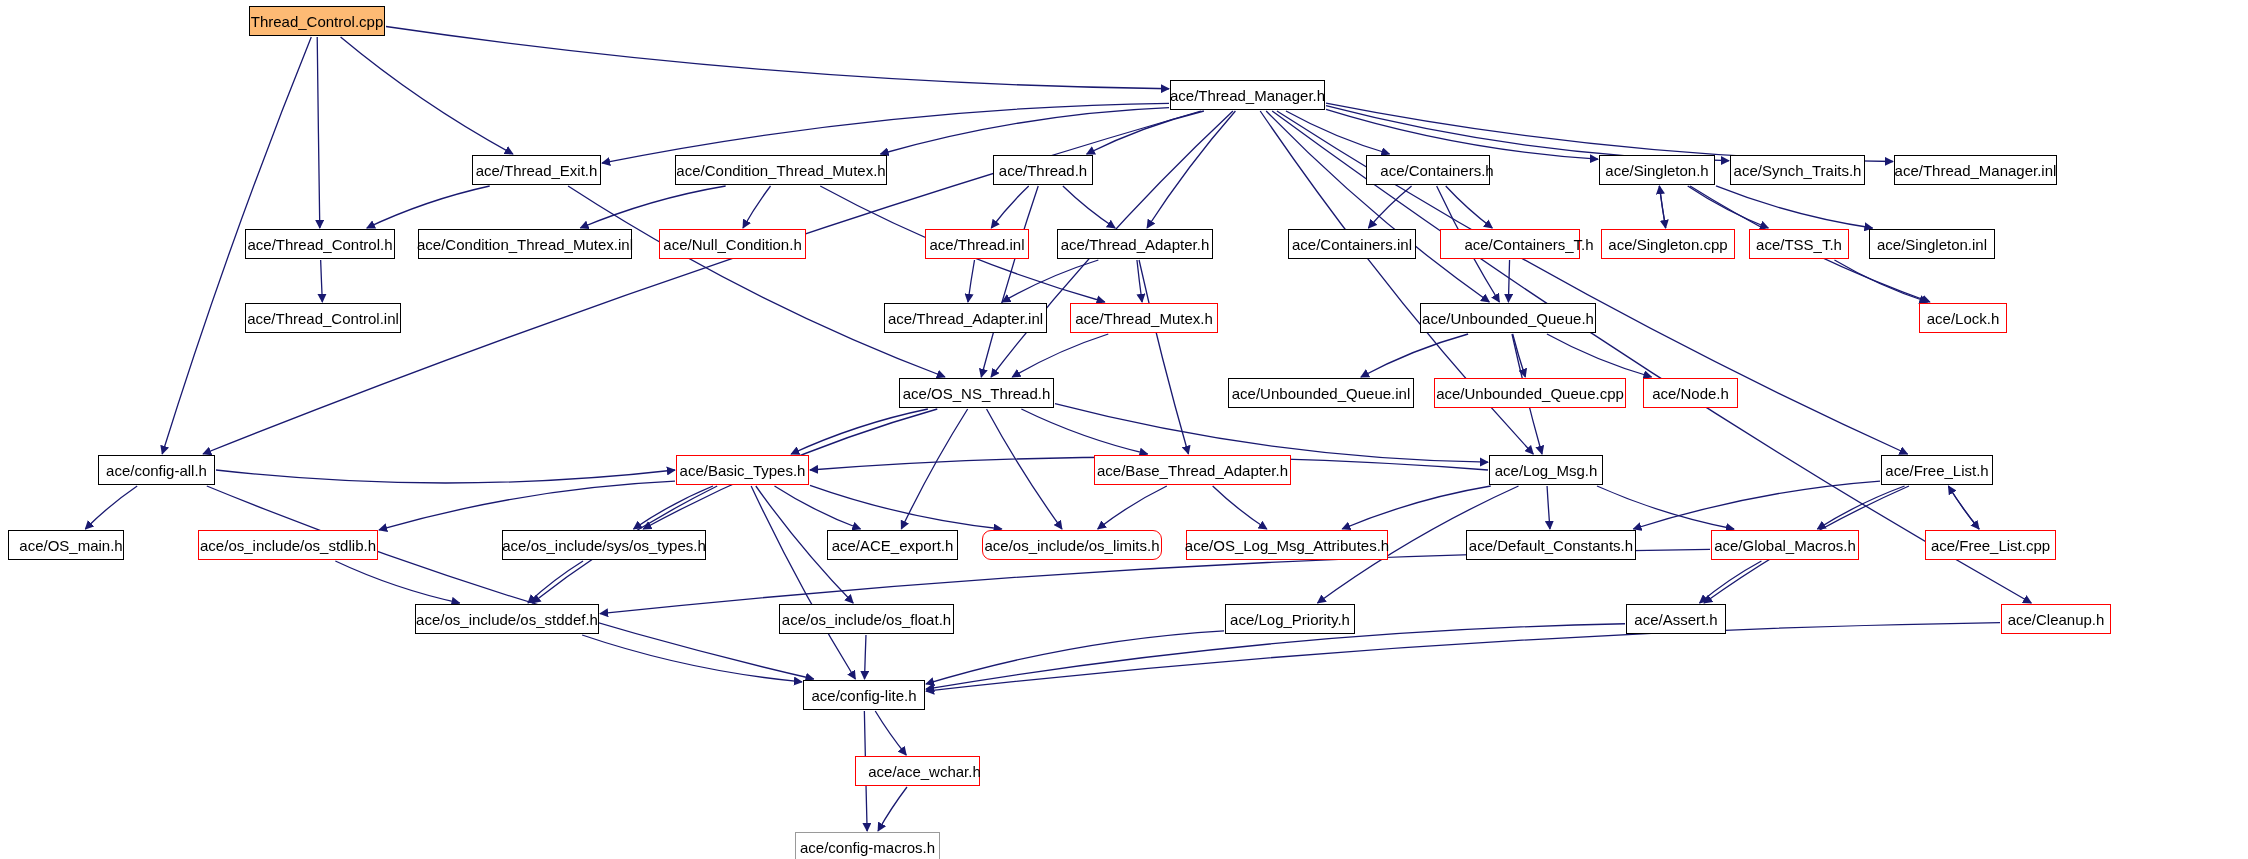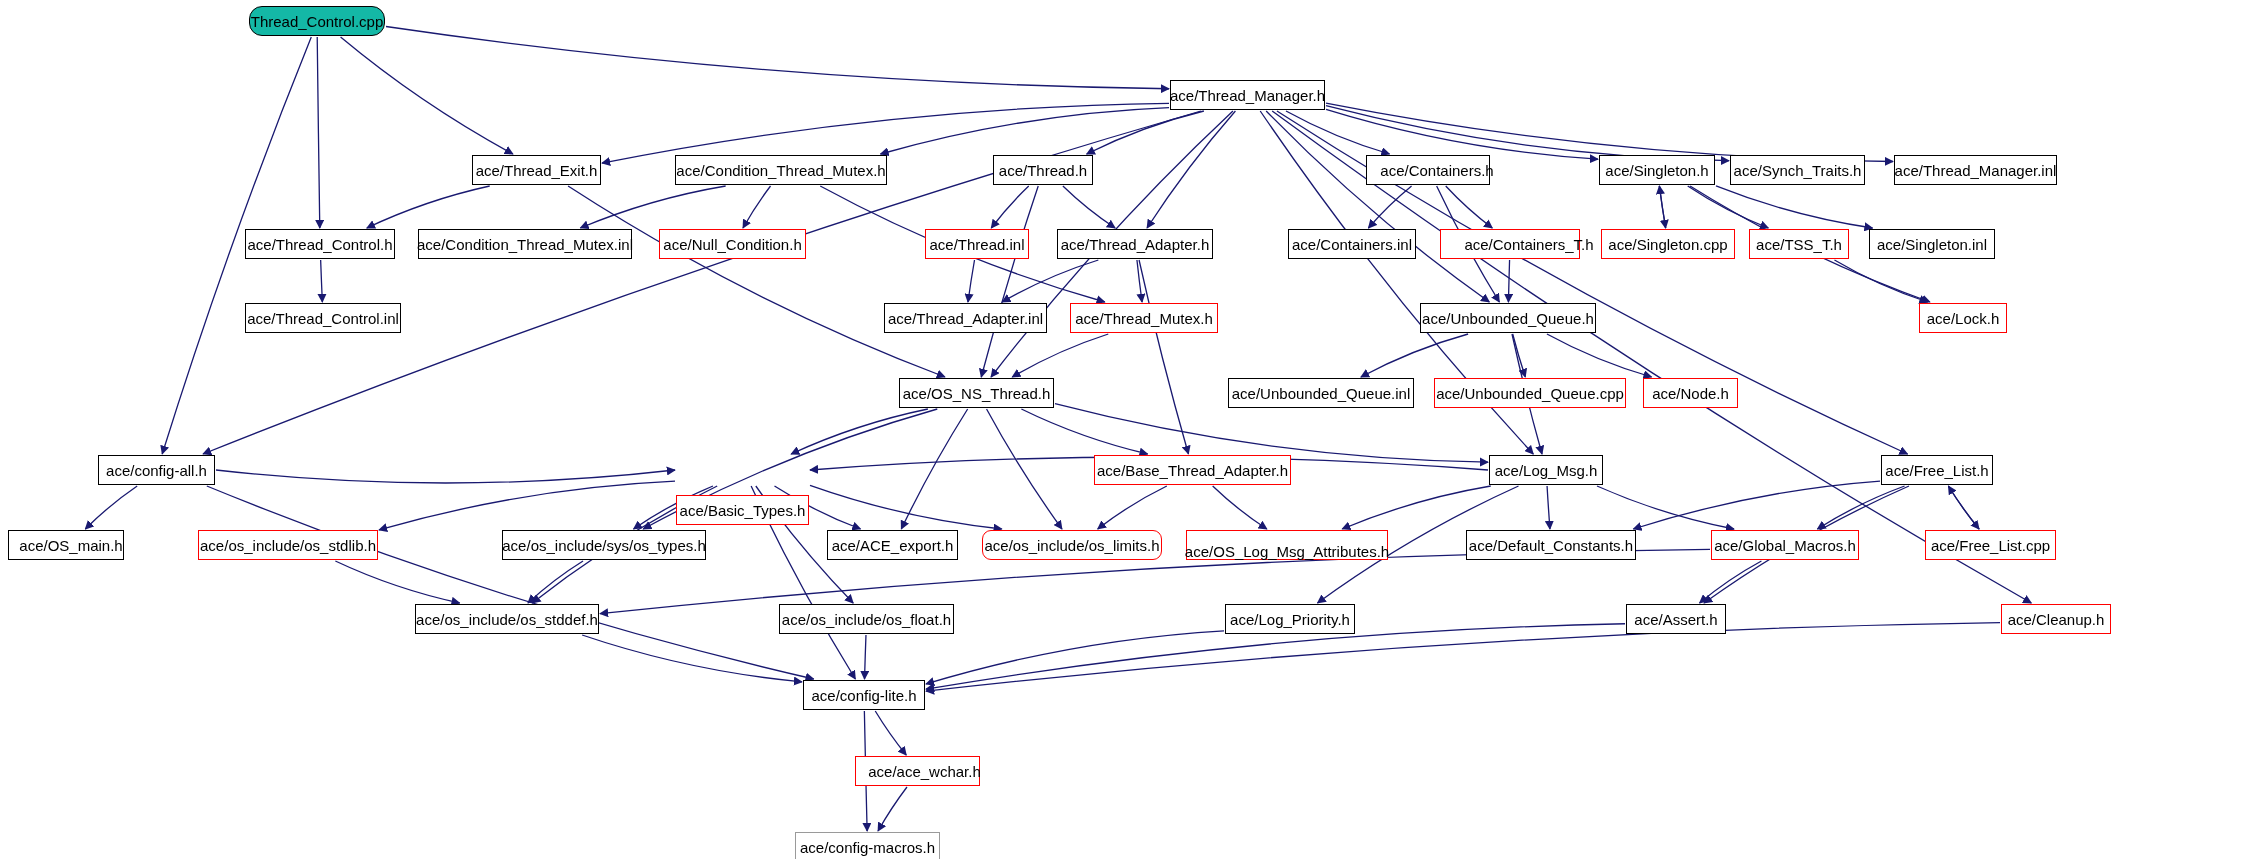--- a/index.html
+++ b/index.html
@@ -22,21 +22,21 @@
     line-height:1;
     white-space:nowrap;
     display:flex;
     align-items:center;
     justify-content:center;
     padding:0 6px;
     height:30px;
   }
   .node.red{border-color:#ff0000;}
   .node.gray{border-color:#9a9a9a;}
-  .node.root{background:#14b8a6;border-color:#000000;border-radius:13px;}
+  .node.root{background:#fdba74;border-color:#000000;}
 </style>
 </head>
 <body>
 
 <div id="canvas">
   <svg id="edges">
     <defs>
       <marker id="arrow" viewBox="0 0 10 10" refX="9" refY="5" markerWidth="7" markerHeight="7" orient="auto-start-reverse">
         <path d="M 0 0 L 10 5 L 0 10 z" fill="#191970"></path>
       </marker>
@@ -211,21 +211,21 @@
       </div>
       <div class="node red" style="left: 1434px; top: 378px; width: 192px;">
         <span>ace/Unbounded_Queue.cpp</span>
       </div>
       <div class="node red" style="left: 1643px; top: 378px; width: 95px;">
         <span>ace/Node.h</span>
       </div>
       <div class="node" style="left: 98px; top: 455px; width: 117px;">
         <span>ace/config-all.h</span>
       </div>
-      <div class="node red" style="left: 676px; top: 455px; width: 133px; margin-top: 40px;">
+      <div class="node red" style="left: 676px; top: 455px; width: 133px;">
         <span>ace/Basic_Types.h</span>
       </div>
       <div class="node red" style="left: 1094px; top: 455px; width: 197px;">
         <span>ace/Base_Thread_Adapter.h</span>
       </div>
       <div class="node" style="left: 1489px; top: 455px; width: 114px;">
         <span>ace/Log_Msg.h</span>
       </div>
       <div class="node" style="left: 1881px; top: 455px; width: 112px;">
         <span>ace/Free_List.h</span>
@@ -238,21 +238,21 @@
       </div>
       <div class="node" style="left: 502px; top: 530px; width: 204px;">
         <span>ace/os_include/sys/os_types.h</span>
       </div>
       <div class="node" style="left: 827px; top: 530px; width: 131px;">
         <span>ace/ACE_export.h</span>
       </div>
       <div class="node red" style="left: 982px; top: 530px; width: 180px; border-radius: 9px;">
         <span>ace/os_include/os_limits.h</span>
       </div>
-      <div class="node red" style="left: 1186px; top: 530px; width: 202px; align-items: flex-end;">
+      <div class="node red" style="left: 1186px; top: 530px; width: 202px;">
         <span>ace/OS_Log_Msg_Attributes.h</span>
       </div>
       <div class="node" style="left: 1466px; top: 530px; width: 170px;">
         <span>ace/Default_Constants.h</span>
       </div>
       <div class="node red" style="left: 1711px; top: 530px; width: 148px;">
         <span>ace/Global_Macros.h</span>
       </div>
       <div class="node red" style="left: 1925px; top: 530px; width: 131px;">
         <span>ace/Free_List.cpp</span>

